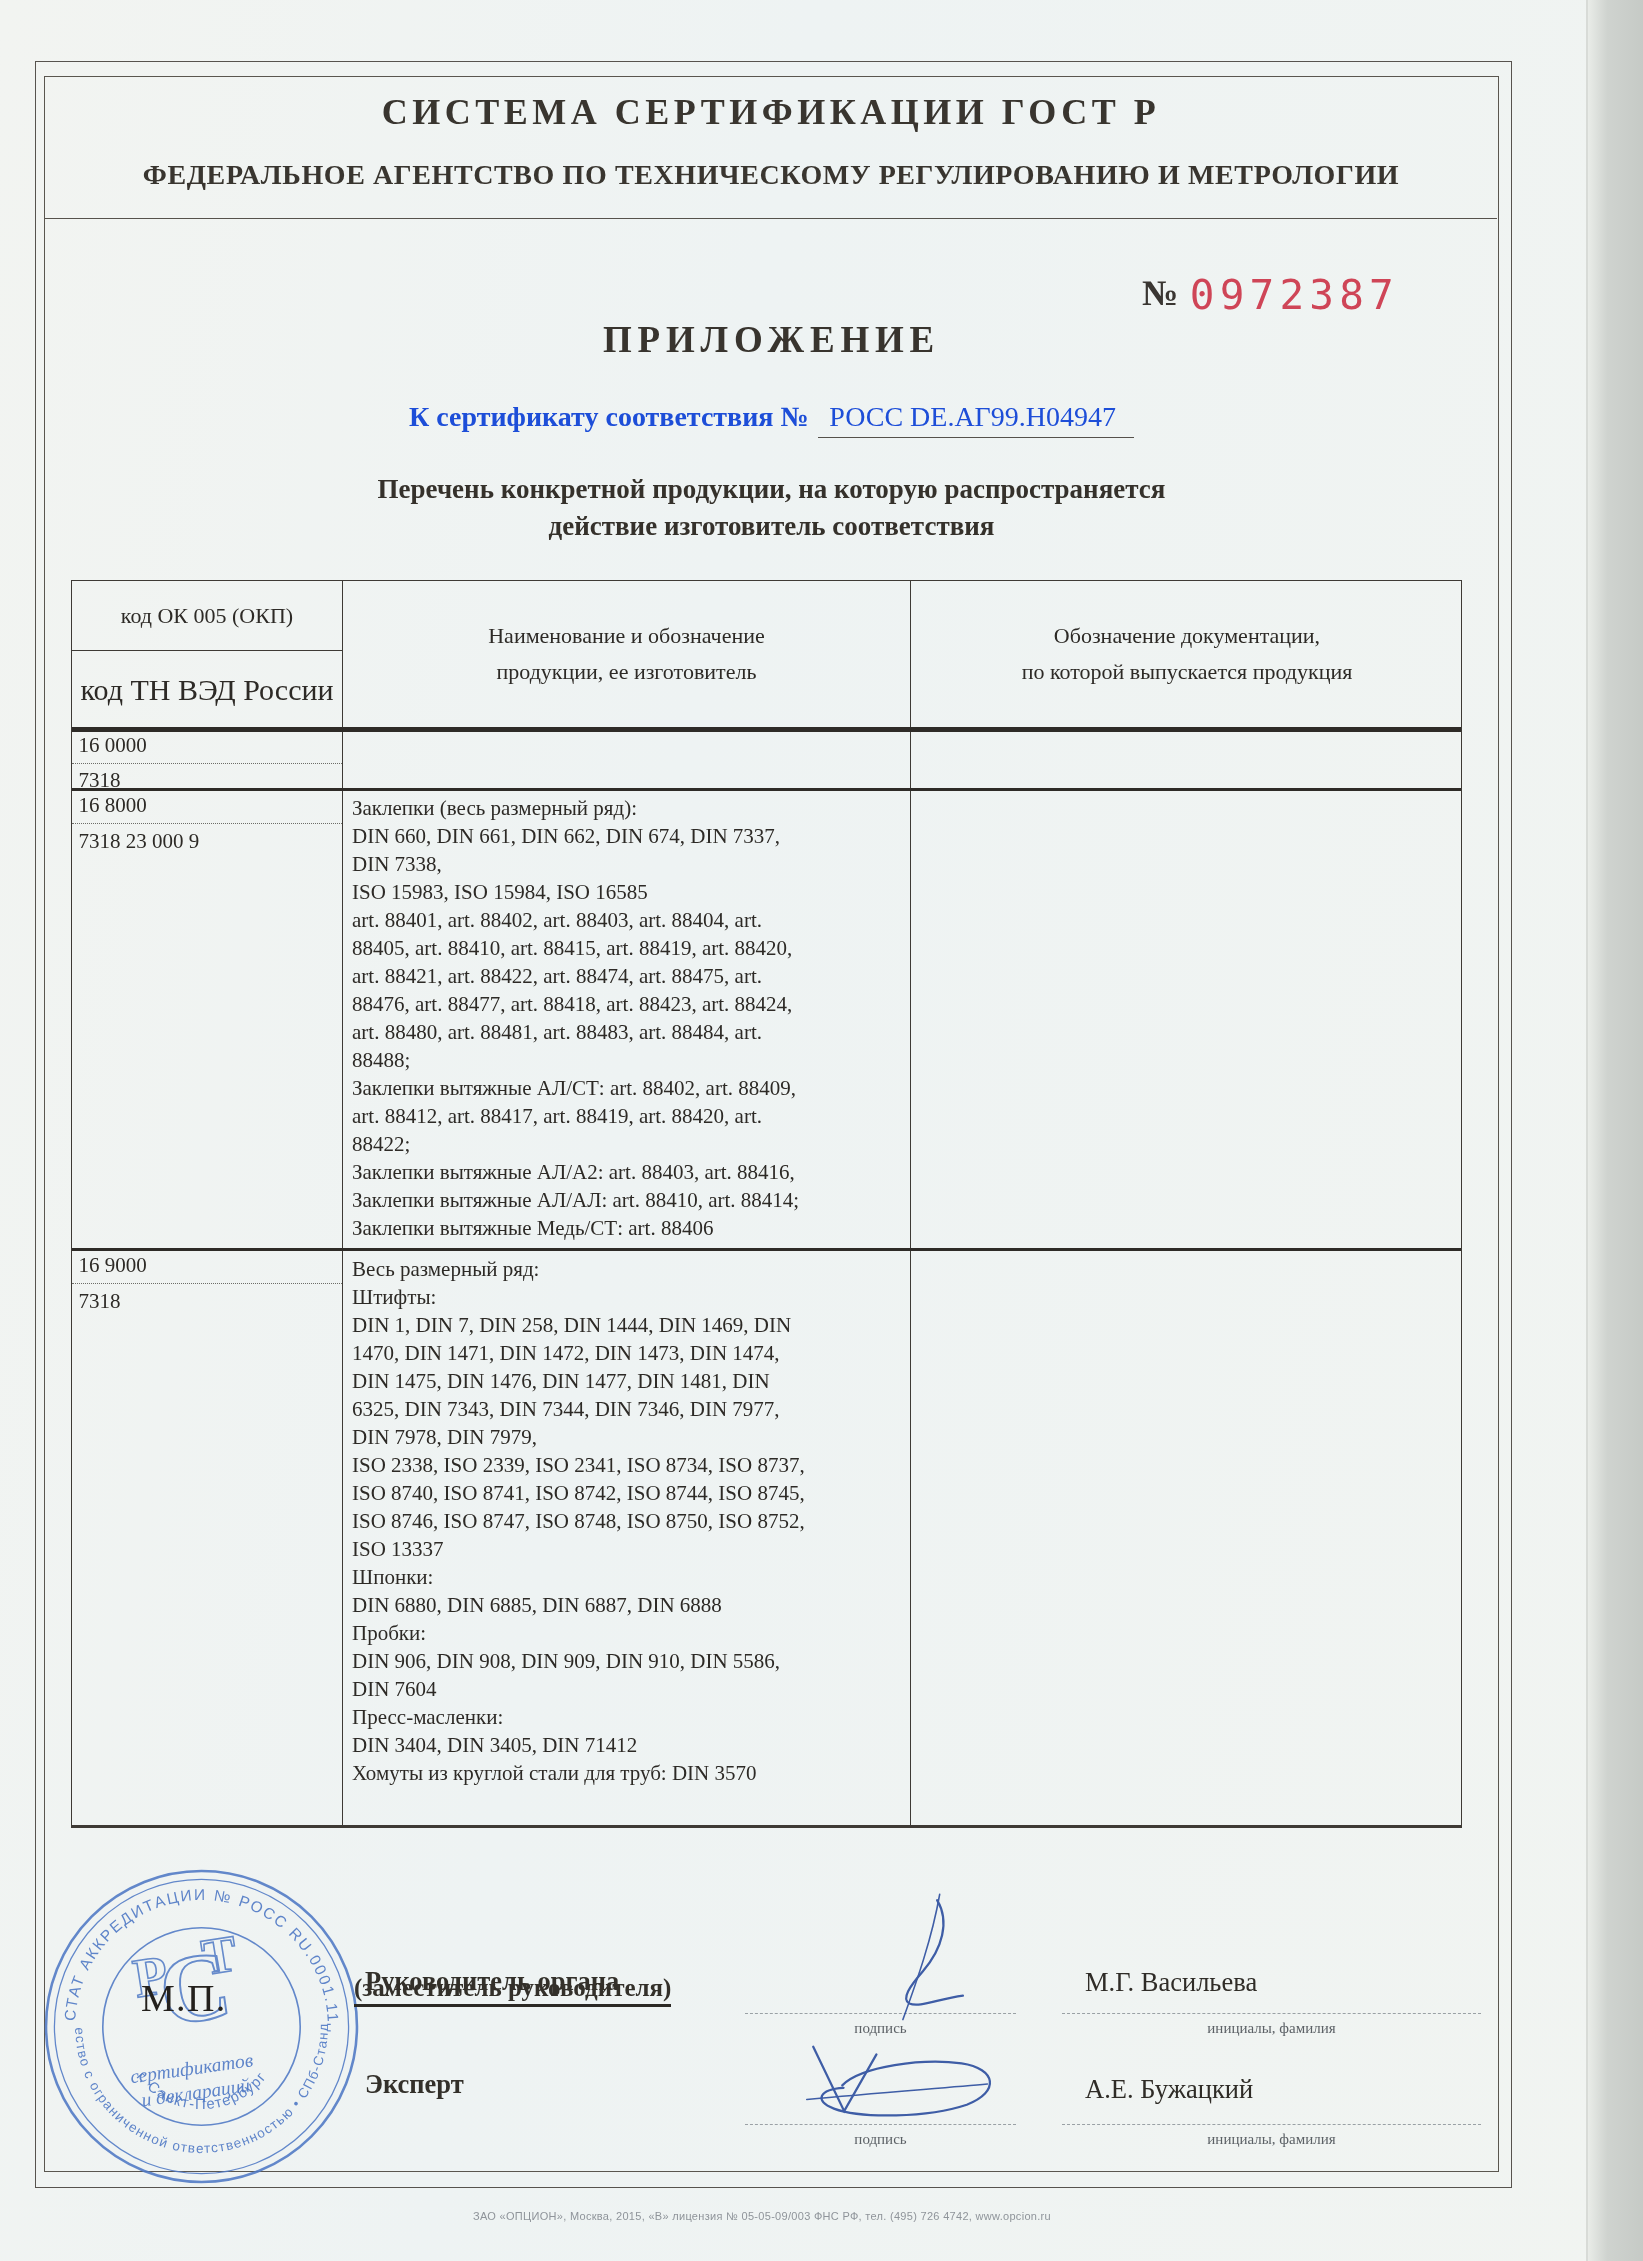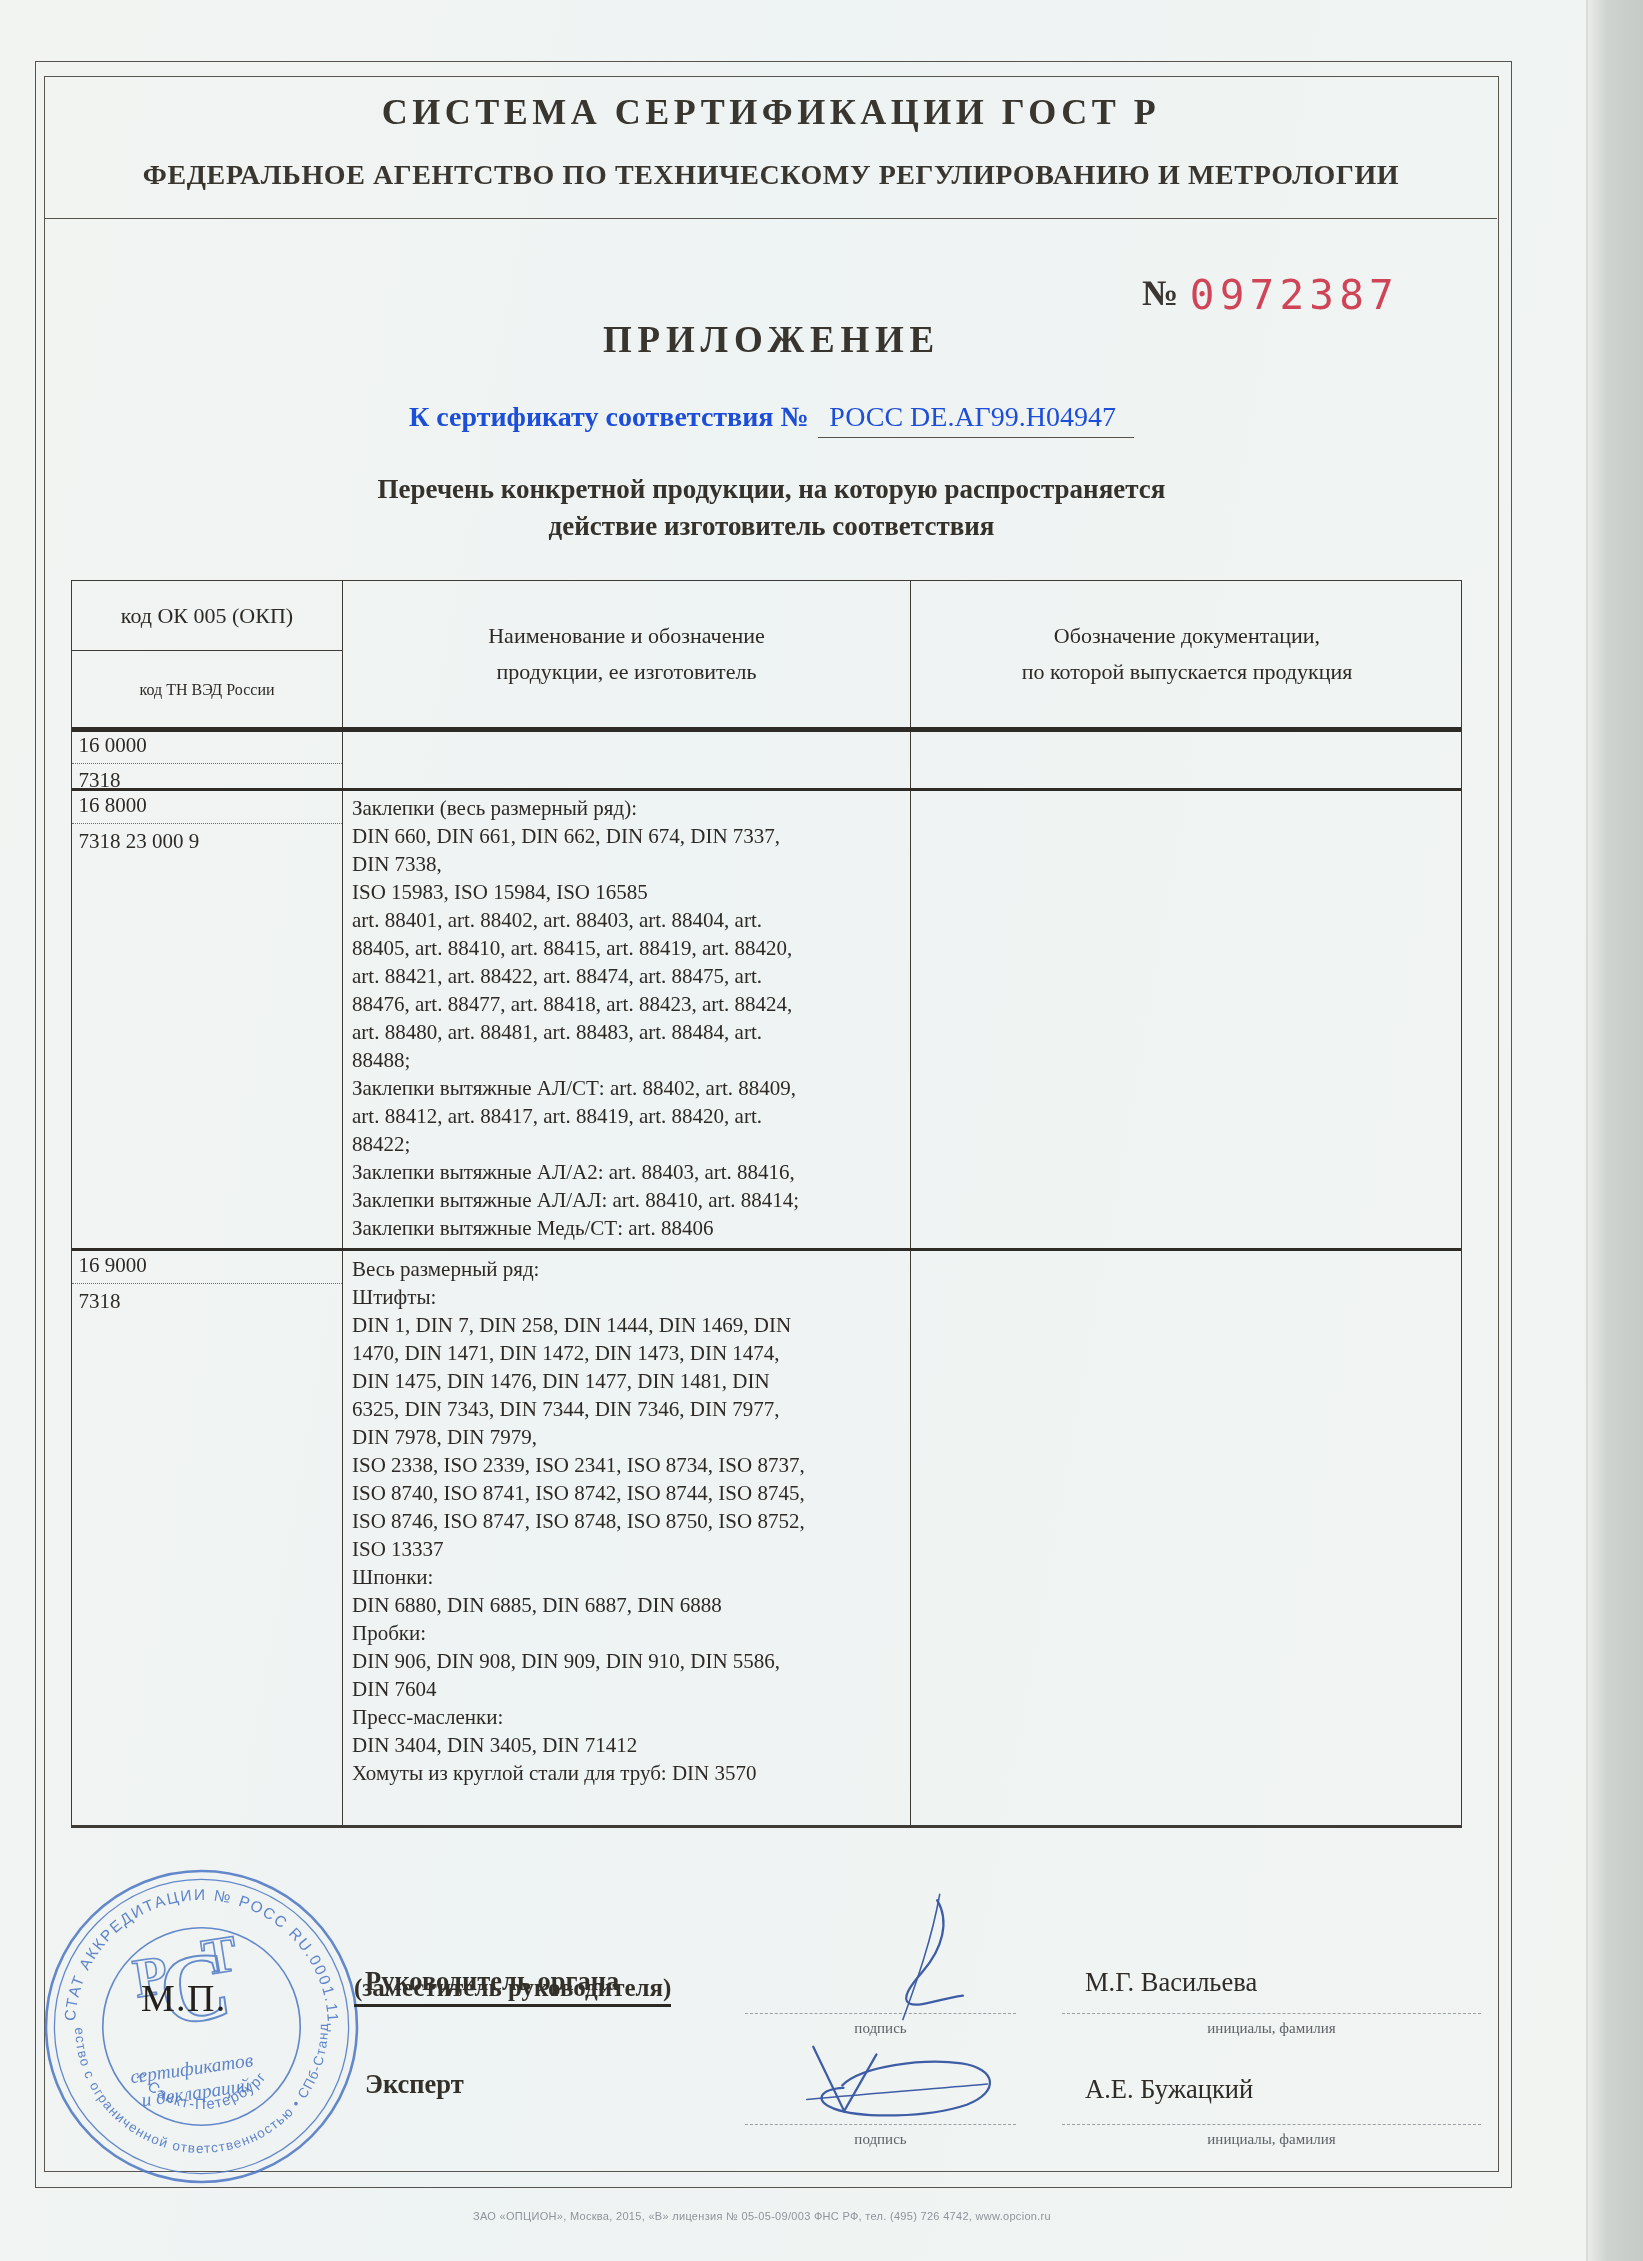--- a/index.html
+++ b/index.html
@@ -77,21 +77,21 @@
 </div>
 
 <div class="abs ptable">
   <div class="vline" style="left:270px;"></div>
   <div class="vline" style="left:838px;"></div>
   <div class="hsep" style="top:146px;height:4.5px;"></div>
   <div class="hsep" style="top:207px;height:3.2px;"></div>
   <div class="hsep" style="top:667px;height:2.6px;"></div>
 
   <div class="cell center" style="left:0;top:0;width:270px;height:70px;border-bottom:1.3px solid #3e3a35;font-size:22px;">код ОК 005 (ОКП)</div>
-  <div class="cell center" style="left:0;top:71px;width:270px;height:76px;font-size:16px;">код ТН ВЭД России</div>
+  <div class="cell center" style="left:0;top:71px;width:270px;height:76px;font-size:30px;">код ТН ВЭД России</div>
   <div class="cell center pre" style="left:839px;top:0;width:552px;height:146px;font-size:22px;line-height:36px;">Обозначение документации,
 по которой выпускается продукция</div>
   <div class="cell center pre" style="left:271px;top:0;width:567px;height:146px;font-size:22px;line-height:36px;">Наименование и обозначение
 продукции, ее изготовитель</div>
 
   <div class="cell" style="left:0;top:151px;width:270px;height:55px;line-height:24.5px;">
     <div class="code-top">16 0000</div>
     <div class="code-bot">7318</div>
   </div>
   <div class="cell" style="left:271px;top:151px;width:567px;height:55px;"></div>

